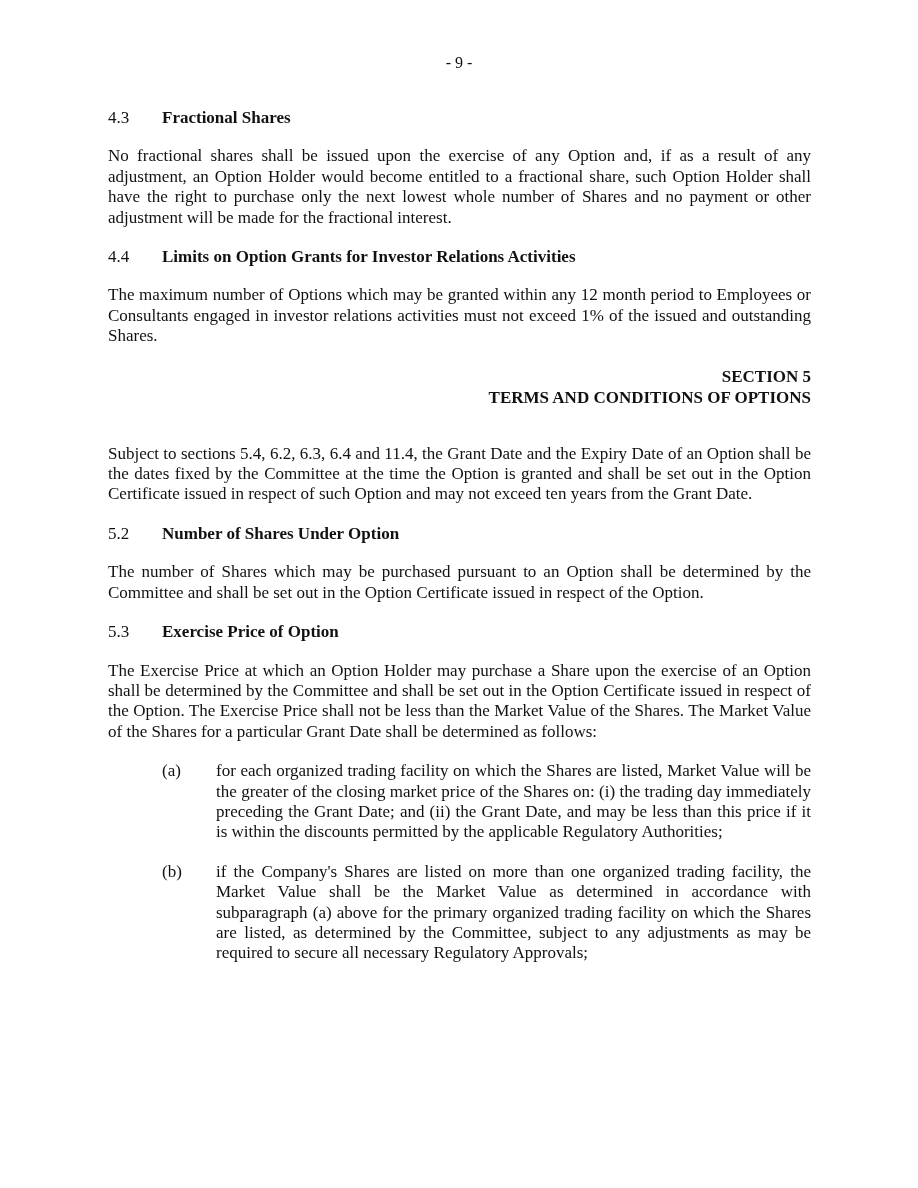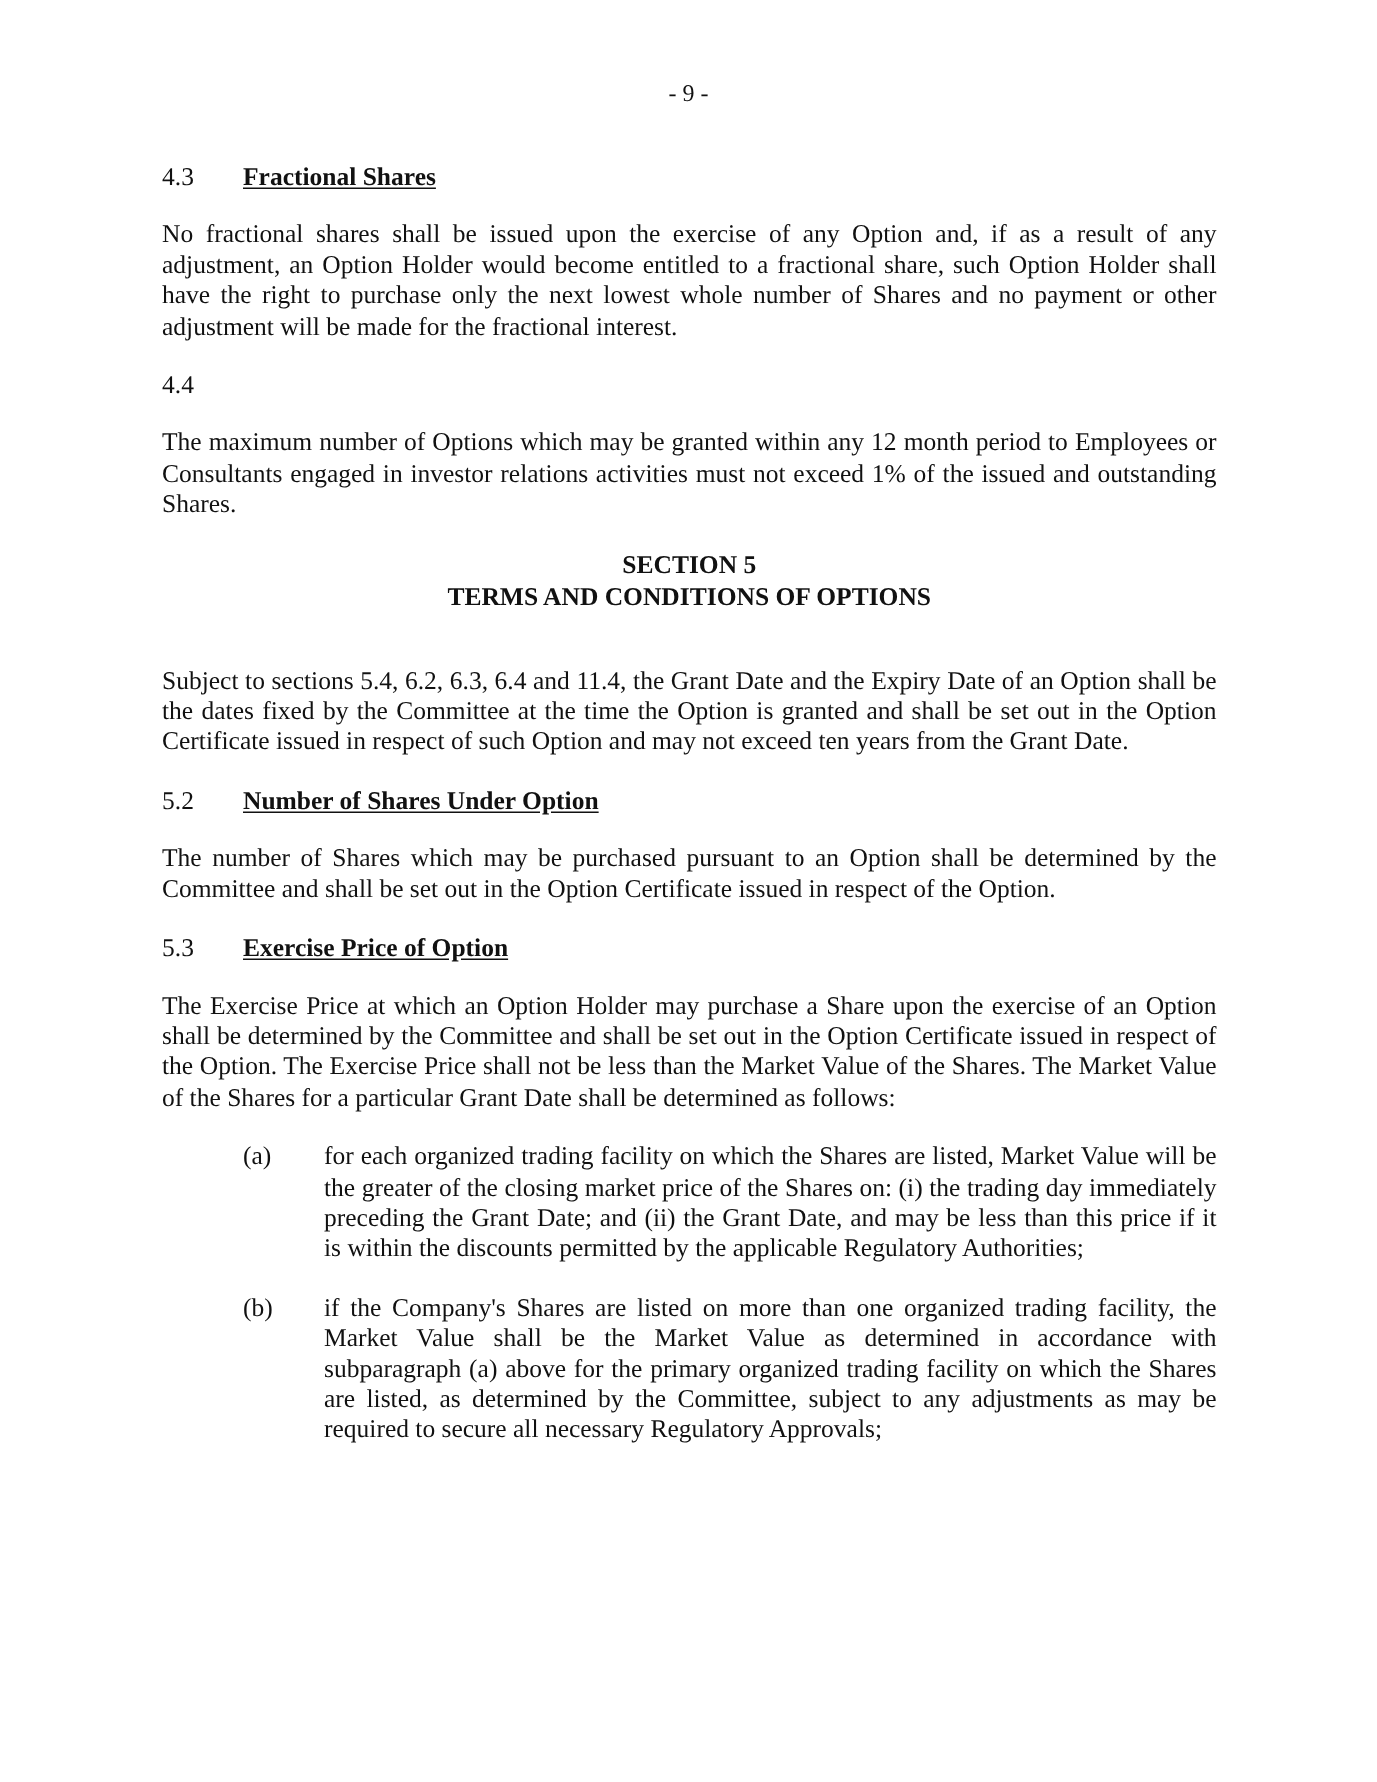--- a/index.html
+++ b/index.html
@@ -11,25 +11,25 @@
   .page-number {
     position: absolute; top: 53px; left: 0; width: 918px;
     text-align: center; font-size: 16px; line-height: 20px;
   }
   .content {
     position: absolute; left: 108px; top: 108px; width: 703px;
     font-size: 17px; line-height: 20.4px;
   }
   .heading { display: flex; align-items: baseline; margin: 0; }
   .heading .num { width: 54px; flex: 0 0 54px; }
-  .heading .title { font-weight: bold; text-decoration: underline; text-underline-offset: 2px; }
+  .heading .title { font-weight: bold; text-underline-offset: 2px; }
   p.para { margin: 0; text-align: justify; }
   .gap-s { height: 18px; }
   .gap-m { height: 19px; }
-  .section-title { text-align: center; font-weight: bold; margin: 0; line-height: 21px; }
+  .section-title { text-align: right; font-weight: bold; margin: 0; line-height: 21px; }
   .item { display: flex; margin: 0; padding-left: 54px; }
   .item .label { width: 54px; flex: 0 0 54px; }
   .item .text { flex: 1; text-align: justify; font-family: Liberation Serif, serif; }
 </style>
 </head>
 <body>
 
 <div class="page-number">- 9 -</div>
 
 <div class="content">
@@ -37,20 +37,21 @@
   <div class="heading">
     <span class="num">4.3</span>
     <span class="title">Fractional Shares</span>
   </div>
   <div class="gap-s"></div>
   <p class="para">No fractional shares shall be issued upon the exercise of any Option and, if as a result of any adjustment, an Option Holder would become entitled to a fractional share, such Option Holder shall have the right to purchase only the next lowest whole number of Shares and no payment or other adjustment will be made for the fractional interest.</p>
   <div class="gap-m"></div>
 
   <div class="heading">
     <span class="num">4.4</span>
+    <span class="title">Limits on Option Grants for Investor Relations Activities</span>
   </div>
   <div class="gap-s"></div>
   <p class="para">The maximum number of Options which may be granted within any 12 month period to Employees or Consultants engaged in investor relations activities must not exceed 1% of the issued and outstanding Shares.</p>
   <div class="gap-m"></div>
 
   <p class="section-title">SECTION 5</p>
   <p class="section-title">TERMS AND CONDITIONS OF OPTIONS</p>
   <div class="gap-s"></div>
 
   <div class="gap-s"></div>

